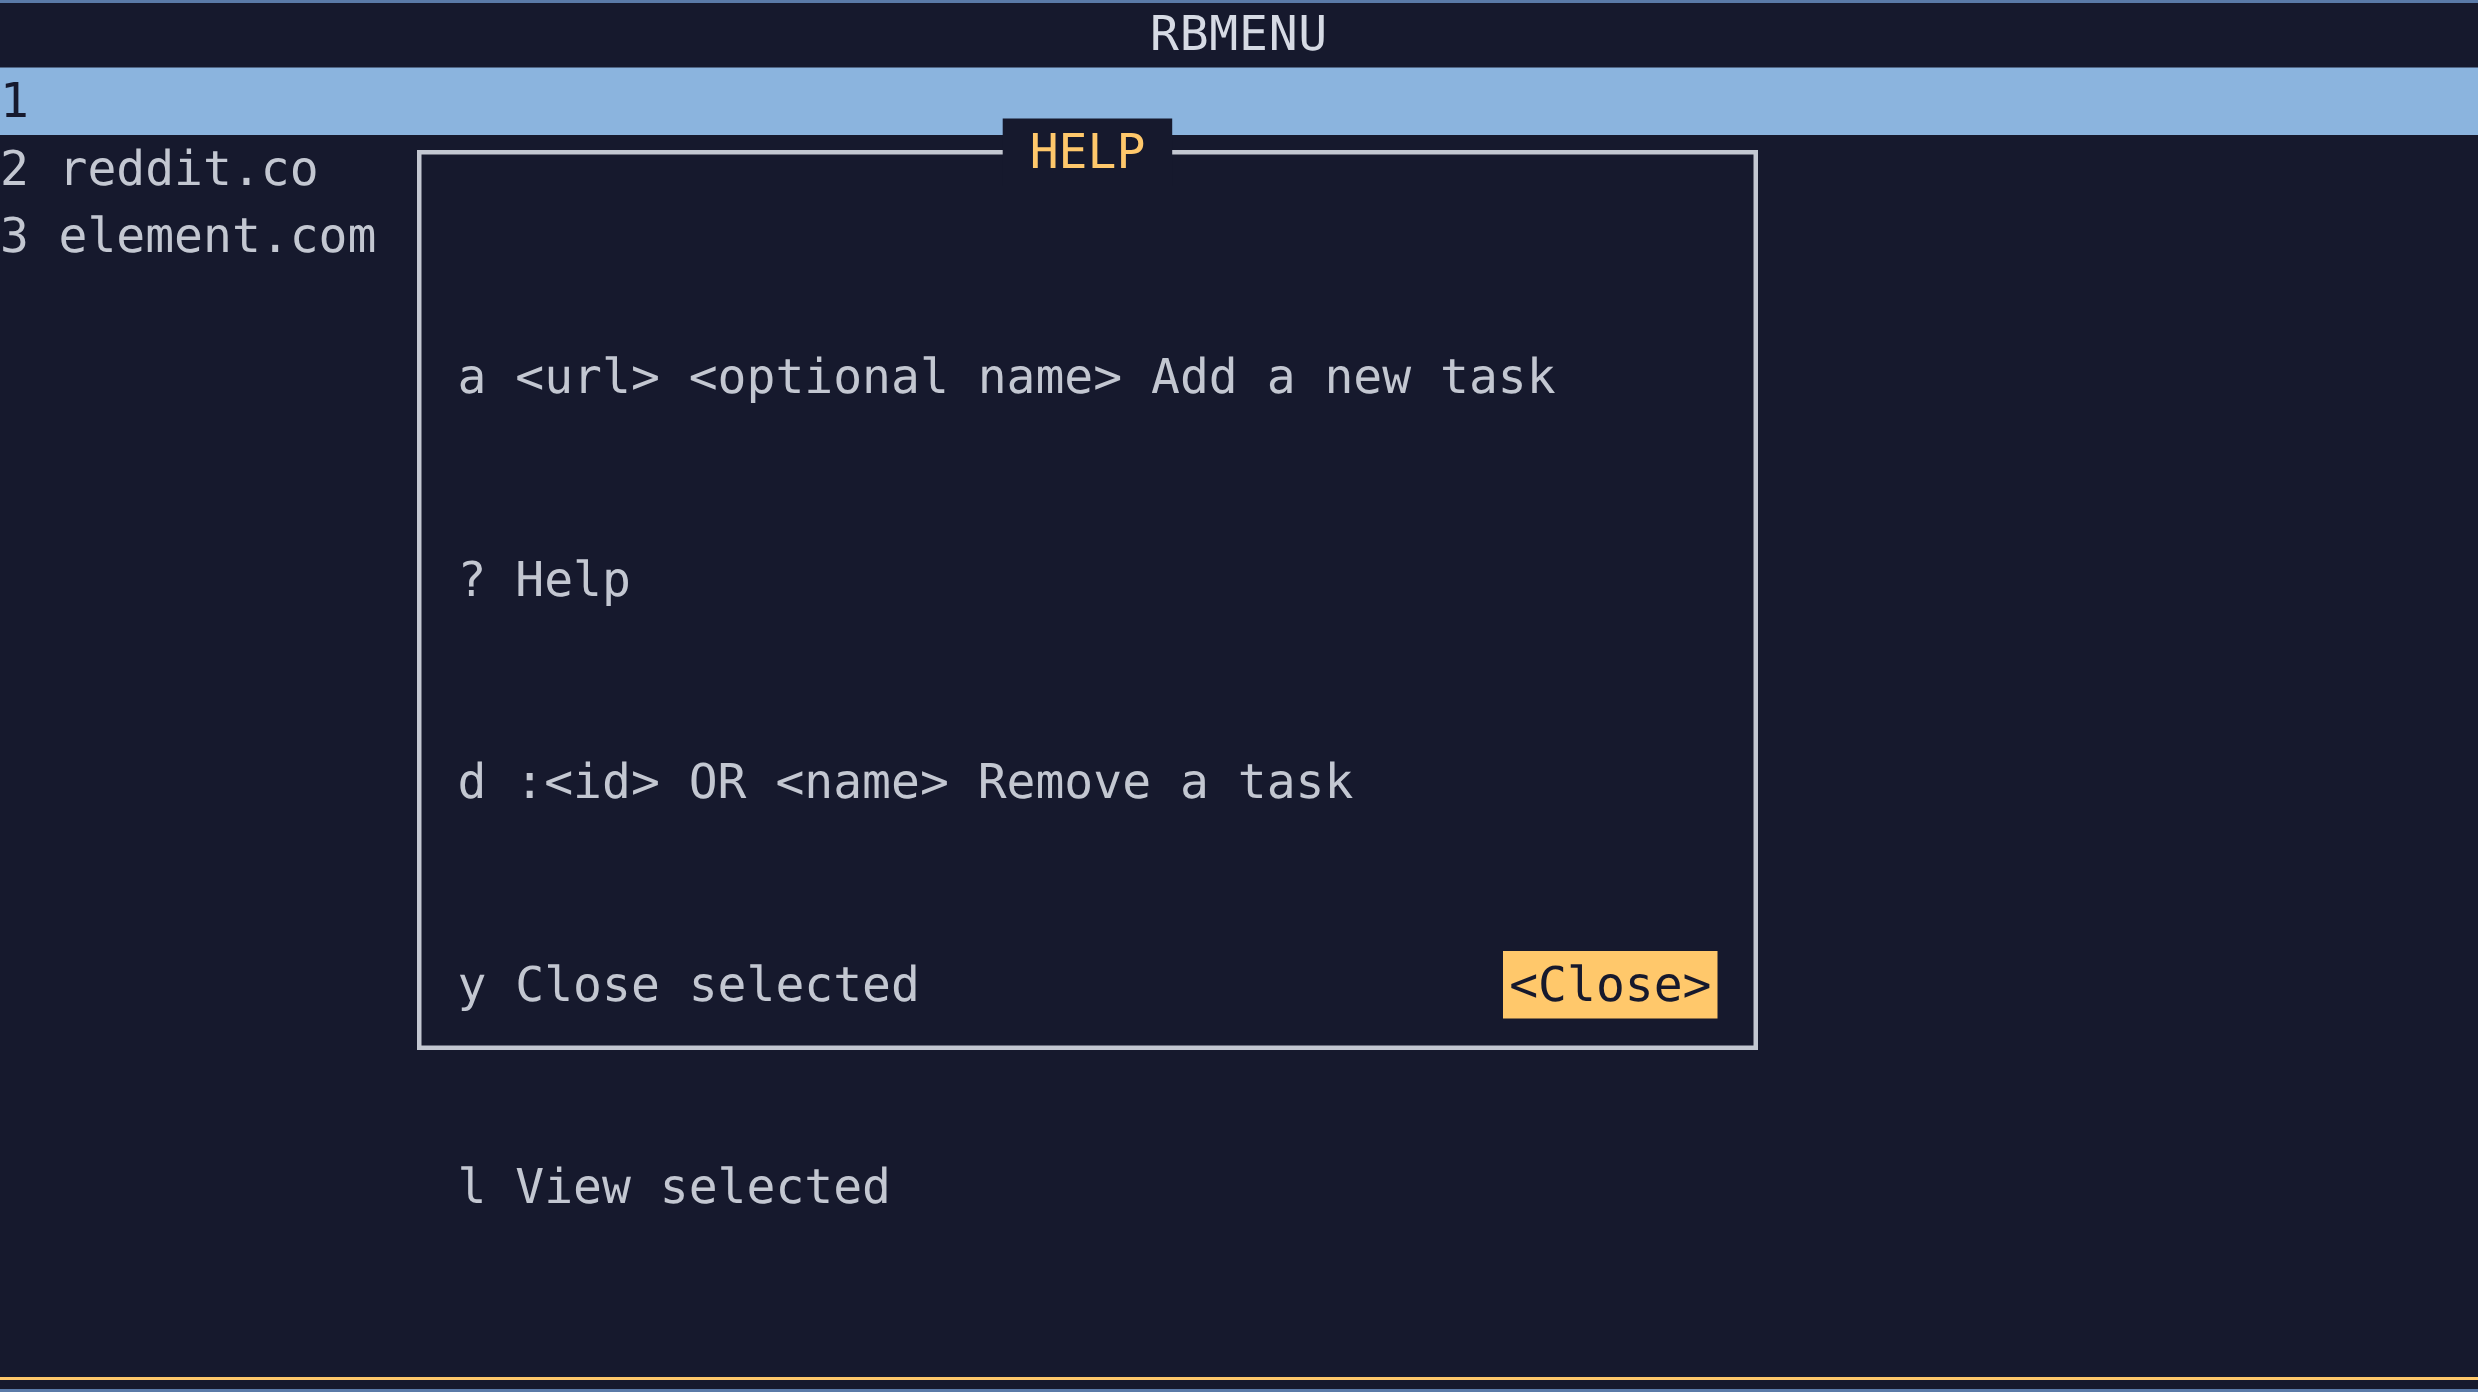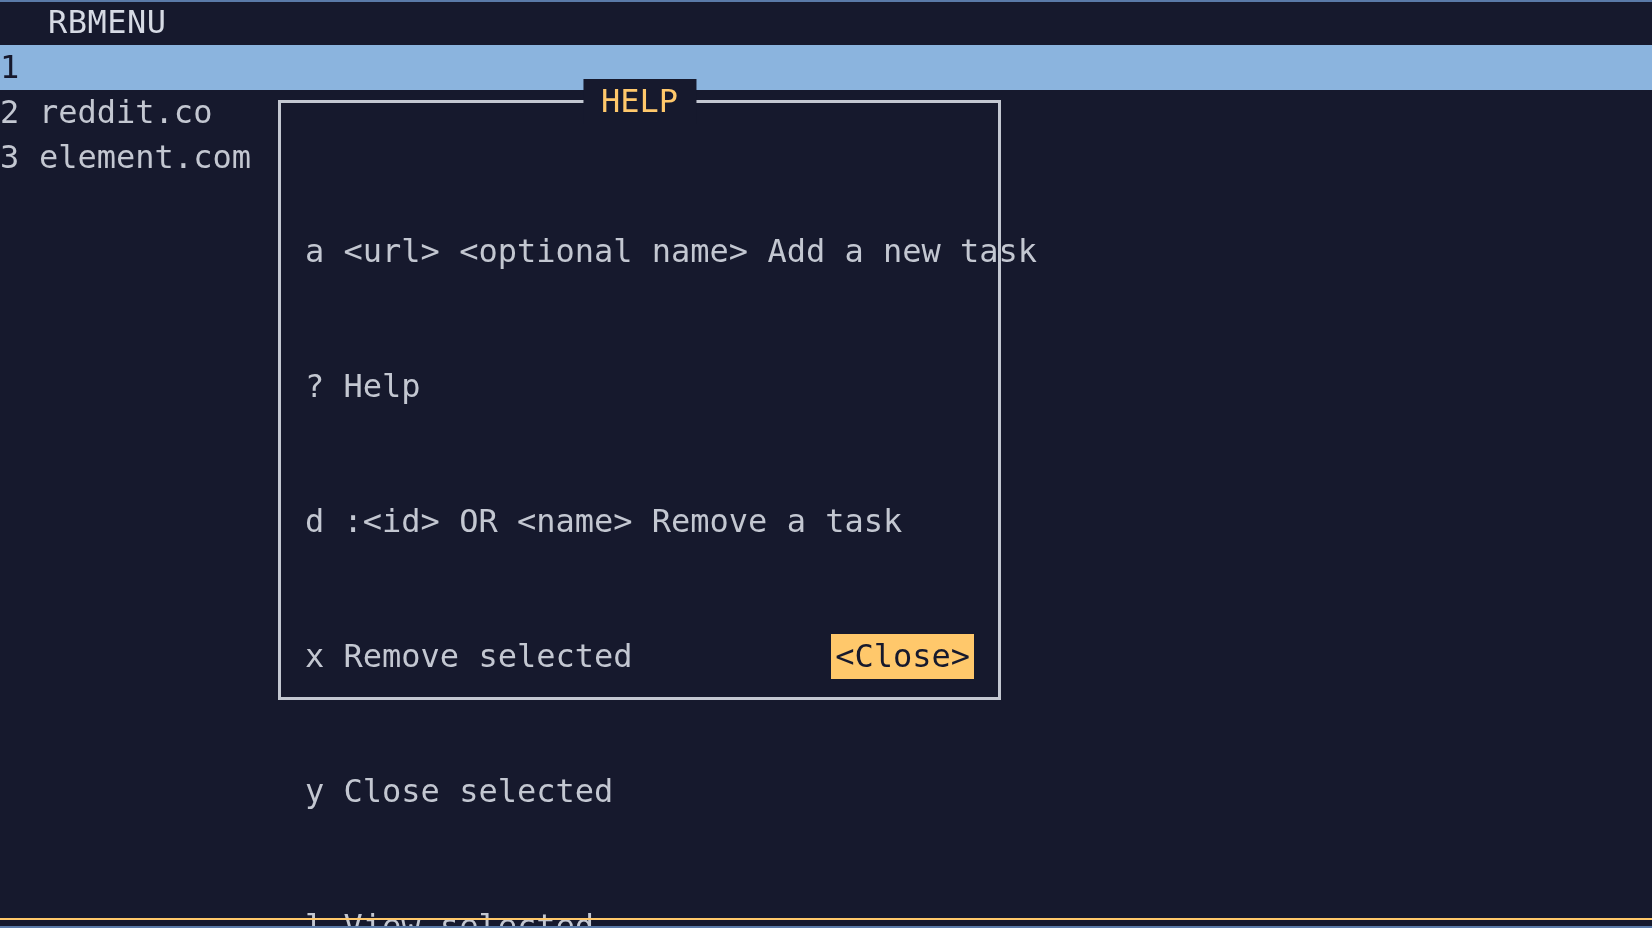--- a/index.html
+++ b/index.html
@@ -28,25 +28,24 @@
     position:relative;
   }
   
   .edge{position:absolute;left:0;right:0;height:2px;background:#5a7aa8;}
   .edge.top{top:0;}
   .edge.bot{bottom:0;}
   .hair{position:absolute;left:0;right:0;height:2px;background:var(--accent);bottom:8px;}
 
   .title-bar{
     height:var(--line-h);
-    text-align:left;
+    text-align:center;
     color:var(--title);
     font-weight:400;
     letter-spacing:.5px;
-    margin-left:48px;
   }
 
   .list{
     position:relative;
   }
   .row{
     display:flex;
     height:var(--line-h);
     white-space:pre;
   }
@@ -55,21 +54,21 @@
     color:var(--sel-fg);
   }
   .row .num{display:inline-block;width:calc(var(--char-w)*1);}
   .row .gap{display:inline-block;width:calc(var(--char-w)*1);}
 
   
   .help{
     position:absolute;
     left:278px;
     top:100px;
-    width:723px;
+    width:894px;
     height:600px;
     border:3px solid var(--border);
     box-sizing:border-box;
     background:var(--bg);
   }
   .help-title{
     position:absolute;
     top:-24px;
     left:50%;
     transform:translateX(-50%);
@@ -112,21 +111,20 @@
   <div class="row"><span class="num">2</span><span class="gap"> </span><span>reddit.co</span></div>
   <div class="row"><span class="num">3</span><span class="gap"> </span><span>element.com</span></div>
 </div>
 
 <div class="help">
   <div class="help-title">HELP</div>
   <div class="help-body">
     <div class="help-line">a &lt;url&gt; &lt;optional name&gt; Add a new task</div>
     <div class="help-line">? Help</div>
     <div class="help-line">d :&lt;id&gt; OR &lt;name&gt; Remove a task</div>
-    <div class="help-line">x Remove selected</div>
     <div class="help-line">y Close selected</div>
     <div class="help-line">l View selected</div>
     
     
     
     
   </div>
   <span class="close">&lt;Close&gt;</span>
 </div>
 

